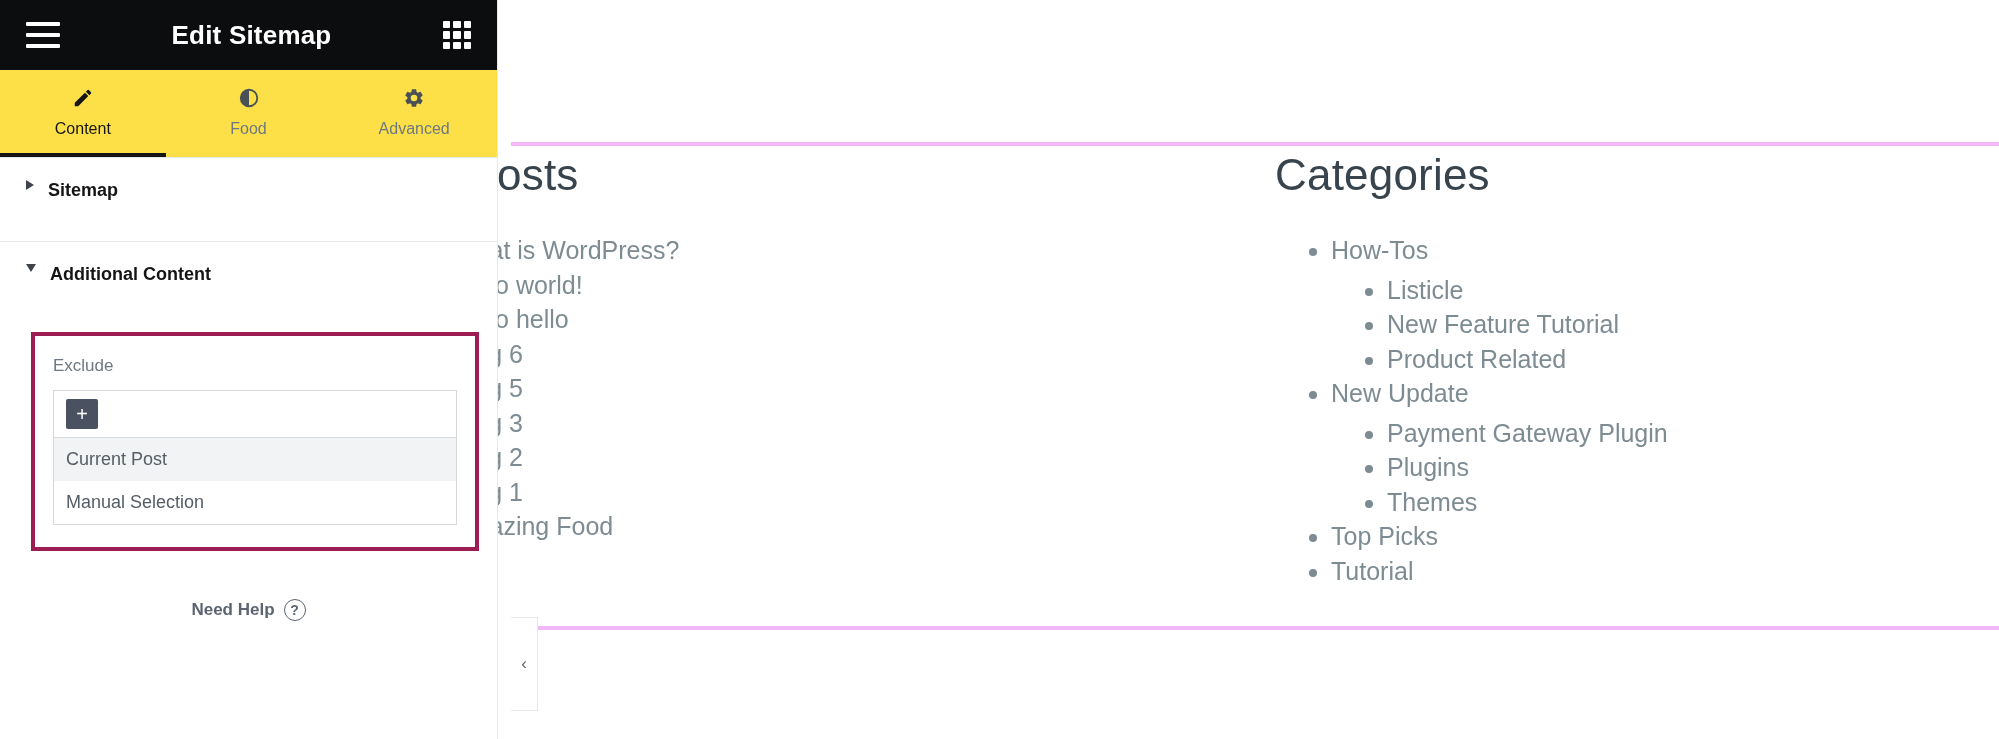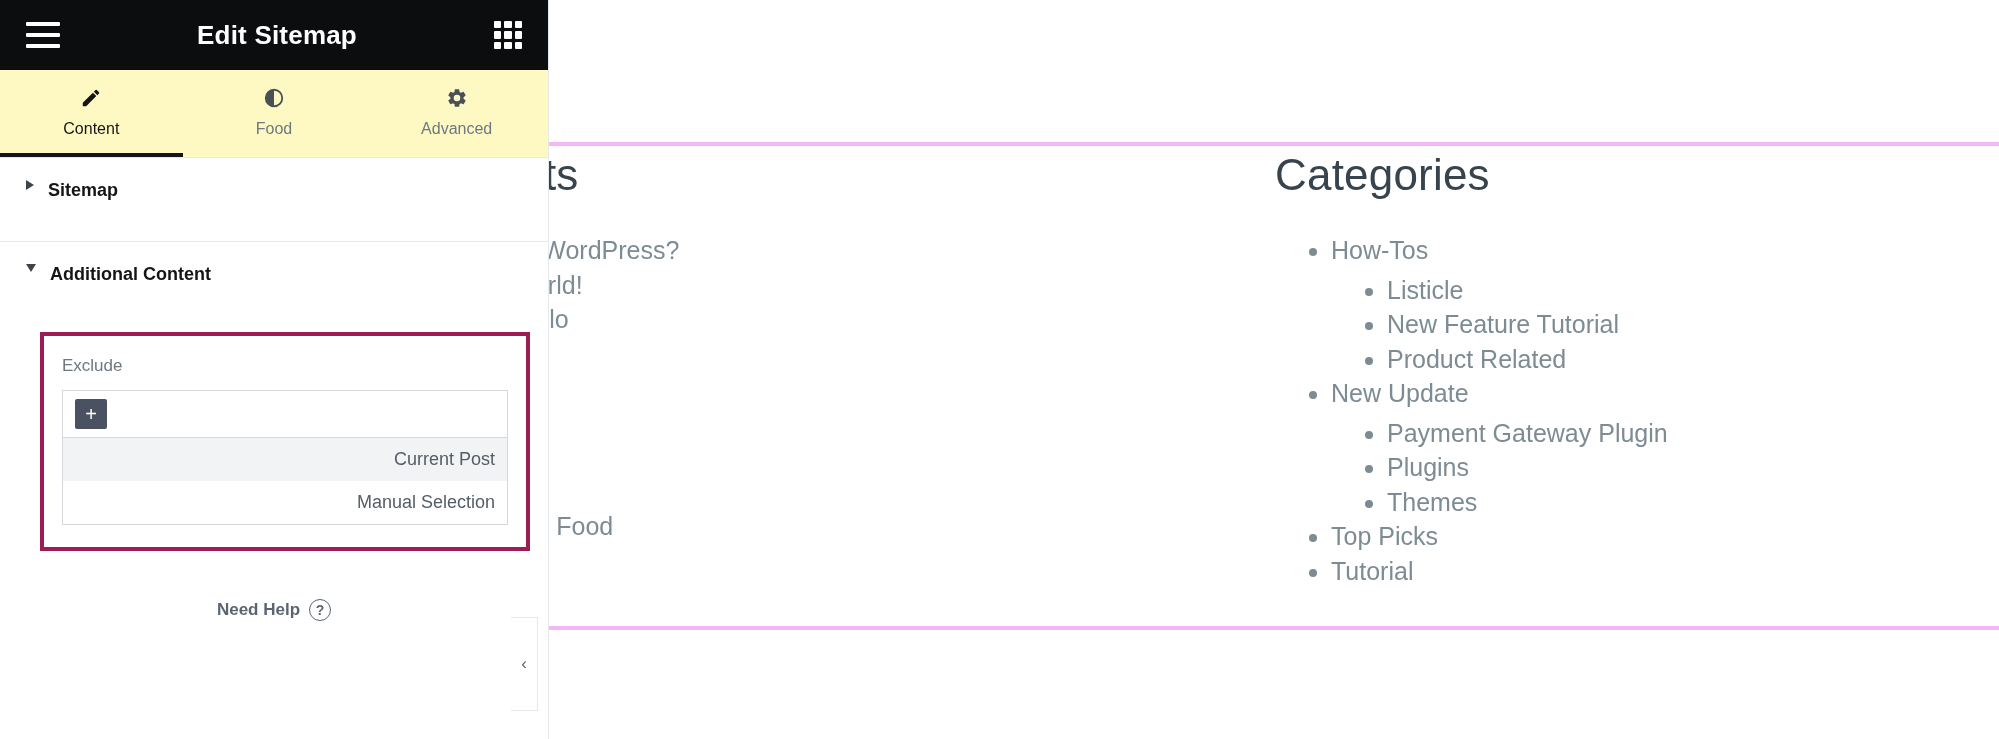--- a/index.html
+++ b/index.html
@@ -7,41 +7,41 @@
     width: 1999px; height: 739px;
     background: #ffffff;
     font-family: "Liberation Sans", sans-serif;
     overflow: hidden;
   }
   .screen { position: relative; width: 1999px; height: 739px; background: #fff; }
 
   
   .panel {
     position: absolute; left: 0; top: 0;
-    width: 549px; height: 739px;
+    width: 498px; height: 739px;
     background: #ffffff;
     border-right: 1px solid #e6e9ec;
     z-index: 5;
   }
   .panel-header {
     height: 70px; background: #0c0d0e;
     display: flex; align-items: center; justify-content: space-between;
     padding: 0 26px;
   }
   .hamburger { width: 34px; height: 26px; display: flex; flex-direction: column; justify-content: space-between; cursor: pointer; }
   .hamburger i { display: block; height: 4px; background: #fff; border-radius: 1px; }
   .panel-title {
     color: #ffffff; font-size: 26px; font-weight: bold;
     letter-spacing: .2px; flex: 1; text-align: center;
   }
   .grid-icon { width: 28px; height: 28px; display: grid; grid-template-columns: repeat(3,1fr); grid-template-rows: repeat(3,1fr); gap: 3px; cursor: pointer; }
   .grid-icon span { background: #fff; border-radius: 1px; }
 
   
-  .tabs { display: flex; height: 88px; border-bottom: 1px solid #e6e9ec; background: #fef9c3; }
+  .tabs { display: flex; height: 88px; border-bottom: 1px solid #e6e9ec; background: #fde047; }
   .tab {
     flex: 1; display: flex; flex-direction: column;
     align-items: center; justify-content: center; gap: 9px;
     font-size: 16px; color: #6d7882; cursor: pointer;
     border-bottom: 4px solid transparent; position: relative;
   }
   .tab.active { color: #151515; border-bottom-color: #151515; }
   .tab .ticon { height: 26px; display: flex; align-items: center; justify-content: center; }
   .tab svg { fill: #495157; }
   .tab.active svg { fill: #151515; }
@@ -53,40 +53,40 @@
     font-size: 18px; font-weight: bold; color: #151515;
     cursor: pointer; min-height: 84px;
   }
   .caret-r { width: 0; height: 0; border-left: 8px solid #3f444b; border-top: 5.5px solid transparent; border-bottom: 5.5px solid transparent; }
   .caret-d { width: 0; height: 0; border-top: 8px solid #3f444b; border-left: 5.5px solid transparent; border-right: 5.5px solid transparent; }
 
   .section-open { border-bottom: none; }
 
   
   .exclude-wrap {
-    margin: 6px 18px 0 40px;
+    margin: 6px 18px 0 31px;
     border: 4px solid #9c1d54;
     padding: 20px 18px 22px 18px;
     background: #fff;
   }
   .field-label { font-size: 17px; color: #6d7882; margin-bottom: 14px; }
   .select-box {
     border: 1px solid #d5d8dc; background: #fff;
     padding: 10px 12px; height: 48px; display: flex; align-items: center;
   }
   .plus-btn {
     width: 32px; height: 30px; background: #4a5160;
     color: #fff; font-size: 20px; line-height: 1;
     display: flex; align-items: center; justify-content: center;
     border-radius: 2px; cursor: pointer; font-weight: 500;
   }
   .dropdown { border: 1px solid #d5d8dc; border-top: none; background: #fff; }
   .dd-item {
     padding: 9px 12px; font-size: 18px; color: #555d66;
-    cursor: pointer; line-height: 1.4; text-align: right;
+    cursor: pointer; line-height: 1.4;
   }
   .dd-item.hl { background: #f1f3f5; }
 
   .need-help {
     margin-top: 48px; text-align: right;
     font-size: 17px; font-weight: bold; color: #5b6571;
     display: flex; align-items: center; justify-content: center; gap: 9px;
     cursor: pointer;
   }
   .qmark {

